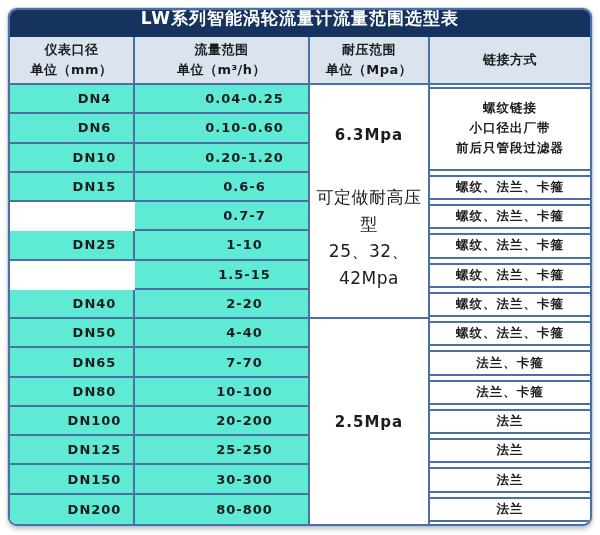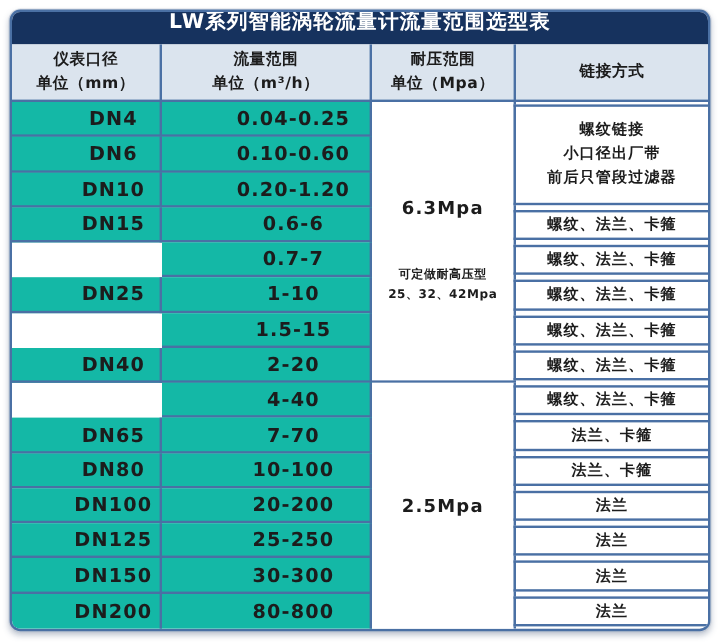--- a/index.html
+++ b/index.html
@@ -41,30 +41,30 @@
     background:var(--header-bg);
     border-bottom:2px solid var(--border);
     display:flex;flex-direction:column;align-items:center;justify-content:center;
     font-size:13px;font-weight:700;line-height:1.55;letter-spacing:.5px;
     text-align:center;
   }
   .br{border-right:2px solid var(--border);}
   .bb{border-bottom:2px solid var(--border);}
   .cell{
     display:flex;align-items:center;justify-content:center;
-    font-size:16px;font-weight:700;letter-spacing:1px;
-    background:#14b8a6;
+    font-size:13px;font-weight:700;letter-spacing:1px;
+    background:#5eead4;
     padding-left:46px;
   }
   .pcell{
     display:flex;flex-direction:column;align-items:center;justify-content:center;
     background:#fff;text-align:center;
   }
   .pmain{font-size:15px;font-weight:700;letter-spacing:1px;}
-  .pnote{font-size:10px;font-weight:700;line-height:1.6;letter-spacing:.5px;}
+  .pnote{font-size:17px;font-weight:400;line-height:1.6;letter-spacing:.5px;}
   .p1{grid-column:3;grid-row:2 / span 8;gap:40px;padding-top:16px;}
   .p2{grid-column:3;grid-row:10 / span 7;}
   .cbox{
     grid-column:4;
     margin:2px 0 2px -2px;
     border:2px solid var(--border);
     border-right:none;
     display:flex;flex-direction:column;align-items:center;justify-content:center;
     font-size:12.5px;font-weight:700;letter-spacing:1px;
     text-align:right;background:#fff;
@@ -104,20 +104,21 @@
     <div class="cell br bb" style="grid-column:1">DN10</div>
     <div class="cell br bb" style="grid-column:2">0.20-1.20</div>
     <div class="cell br bb" style="grid-column:1">DN15</div>
     <div class="cell br bb" style="grid-column:2">0.6-6</div>
     <div class="cell br bb" style="grid-column:2">0.7-7</div>
     <div class="cell br bb" style="grid-column:1">DN25</div>
     <div class="cell br bb" style="grid-column:2">1-10</div>
     <div class="cell br bb" style="grid-column:2">1.5-15</div>
     <div class="cell br bb" style="grid-column:1">DN40</div>
     <div class="cell br bb" style="grid-column:2">2-20</div>
+    <div class="cell br bb" style="grid-column:1">DN50</div>
     <div class="cell br bb" style="grid-column:2">4-40</div>
     <div class="cell br bb" style="grid-column:1">DN65</div>
     <div class="cell br bb" style="grid-column:2">7-70</div>
     <div class="cell br bb" style="grid-column:1">DN80</div>
     <div class="cell br bb" style="grid-column:2">10-100</div>
     <div class="cell br bb" style="grid-column:1">DN100</div>
     <div class="cell br bb" style="grid-column:2">20-200</div>
     <div class="cell br bb" style="grid-column:1">DN125</div>
     <div class="cell br bb" style="grid-column:2">25-250</div>
     <div class="cell br bb" style="grid-column:1">DN150</div>

